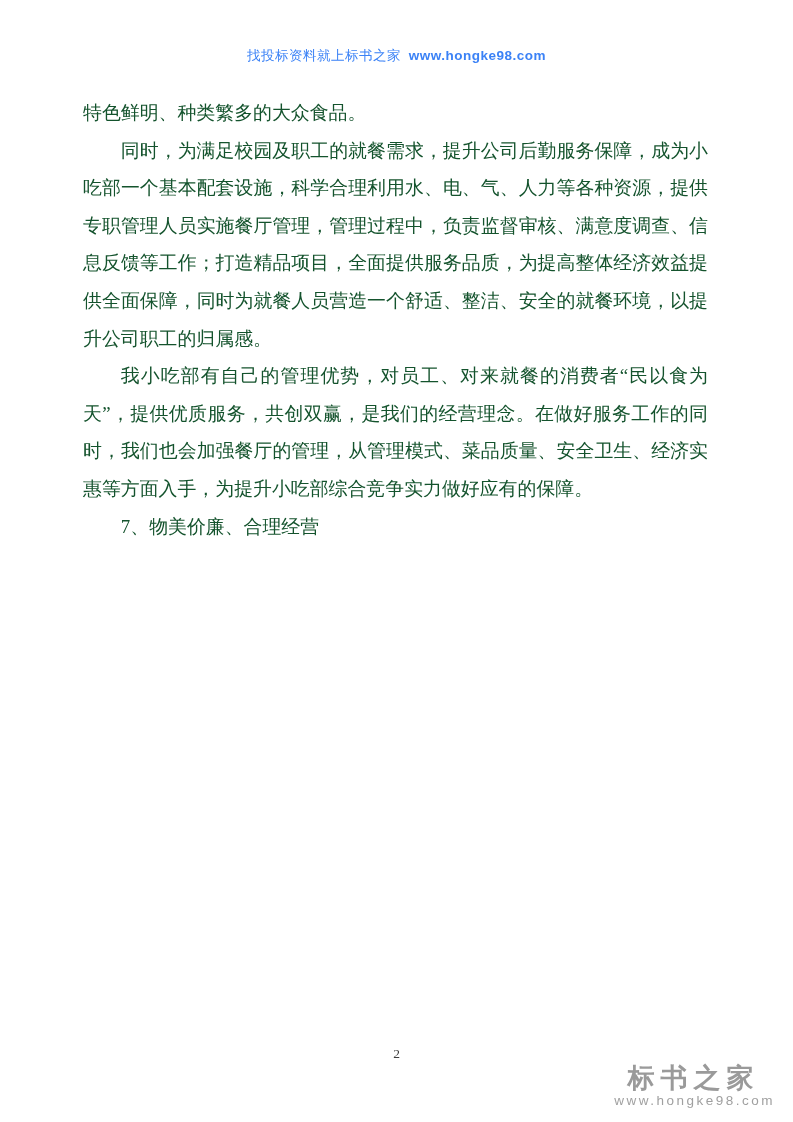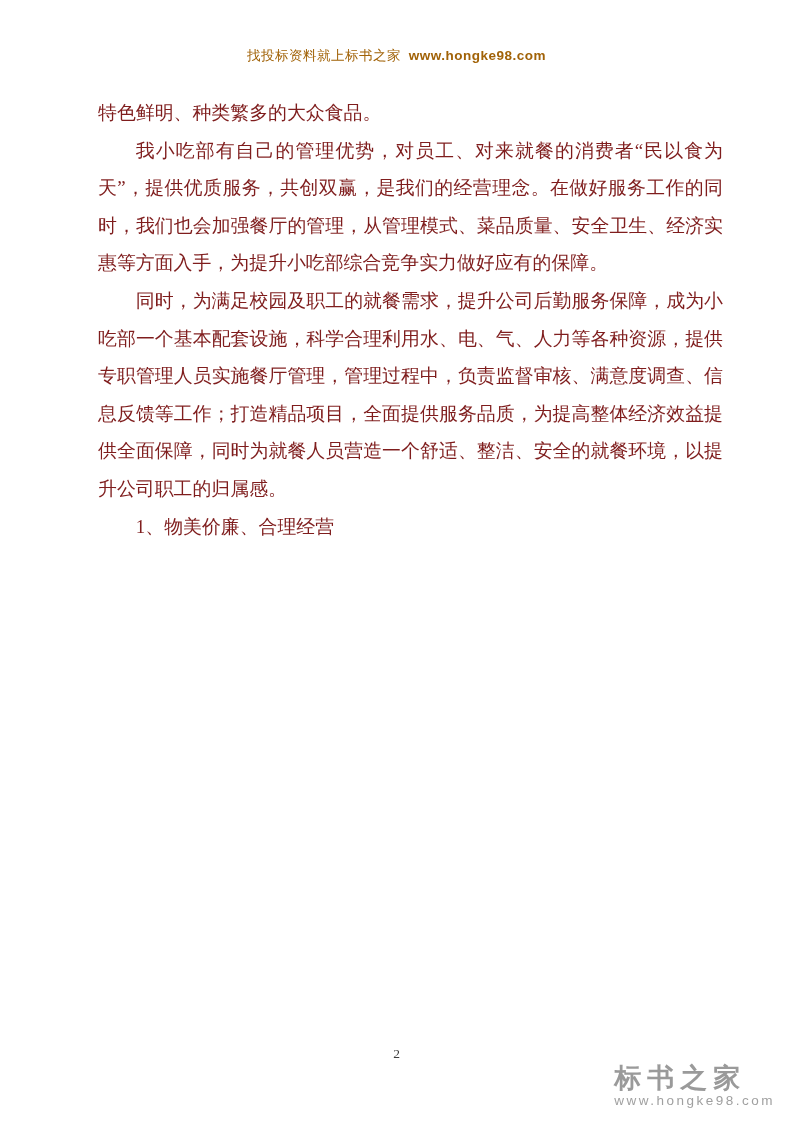--- a/index.html
+++ b/index.html
@@ -13,40 +13,40 @@
     overflow: hidden;
     font-family: "Liberation Serif", "DejaVu Serif", serif;
   }
   
   .page-header {
     position: absolute;
     top: 47px;
     left: 0;
     width: 100%;
     text-align: center;
-    color: #a16207;
+    color: #3b82f6;
     font-size: 13.5px;
     letter-spacing: 0.5px;
     white-space: nowrap;
   }
   .page-header .hdr-cn {
     font-family: "Liberation Serif", "DejaVu Serif", serif;
   }
   .page-header .hdr-url {
     font-family: "Liberation Sans", "DejaVu Sans", sans-serif;
     font-weight: 600;
     margin-left: 4px;
   }
   
   .doc-body {
     position: absolute;
     top: 94px;
-    left: 98px;
+    left: 83px;
     width: 625px;
-    color: #7f1d1d;
+    color: #14532d;
     font-size: 18.9px;
     line-height: 37.6px;
     text-align: justify;
     text-justify: inter-character;
   }
   .para { margin: 0; }
   .para.indent { text-indent: 2em; }
   
   .page-number {
     position: absolute;
@@ -54,21 +54,21 @@
     left: 0;
     width: 100%;
     text-align: center;
     color: #3d3d3d;
     font-size: 13.5px;
   }
   .watermark {
     position: absolute;
     top: 1063px;
     right: 18px;
-    text-align: left;
+    text-align: center;
     color: #9a9a9a;
     user-select: none;
   }
   .watermark .wm-brand {
     display: block;
     font-size: 27px;
     font-weight: bold;
     letter-spacing: 6px;
     margin-right: 2px;
     line-height: 30px;
@@ -88,23 +88,23 @@
 
 <div class="page">
 
   <div class="page-header">
     <span class="hdr-cn">找投标资料就上标书之家</span>
     <span class="hdr-url">www.hongke98.com</span>
   </div>
 
   <div class="doc-body">
     <p class="para">特色鲜明、种类繁多的大众食品。</p>
+    <p class="para indent">同时，为满足校园及职工的就餐需求，提升公司后勤服务保障，成为小吃部一个基本配套设施，科学合理利用水、电、气、人力等各种资源，提供专职管理人员实施餐厅管理，管理过程中，负责监督审核、满意度调查、信息反馈等工作；打造精品项目，全面提供服务品质，为提高整体经济效益提供全面保障，同时为就餐人员营造一个舒适、整洁、安全的就餐环境，以提升公司职工的归属感。</p>
     <p class="para indent">我小吃部有自己的管理优势，对员工、对来就餐的消费者“民以食为天”，提供优质服务，共创双赢，是我们的经营理念。在做好服务工作的同时，我们也会加强餐厅的管理，从管理模式、菜品质量、安全卫生、经济实惠等方面入手，为提升小吃部综合竞争实力做好应有的保障。</p>
-    <p class="para indent">同时，为满足校园及职工的就餐需求，提升公司后勤服务保障，成为小吃部一个基本配套设施，科学合理利用水、电、气、人力等各种资源，提供专职管理人员实施餐厅管理，管理过程中，负责监督审核、满意度调查、信息反馈等工作；打造精品项目，全面提供服务品质，为提高整体经济效益提供全面保障，同时为就餐人员营造一个舒适、整洁、安全的就餐环境，以提升公司职工的归属感。</p>
-    <p class="para indent">1、物美价廉、合理经营</p>
+    <p class="para indent">7、物美价廉、合理经营</p>
   </div>
 
   <div class="page-number">2</div>
 
   <div class="watermark">
     <span class="wm-brand">标书之家</span>
     <span class="wm-url">www.hongke98.com</span>
   </div>
 
 </div>

